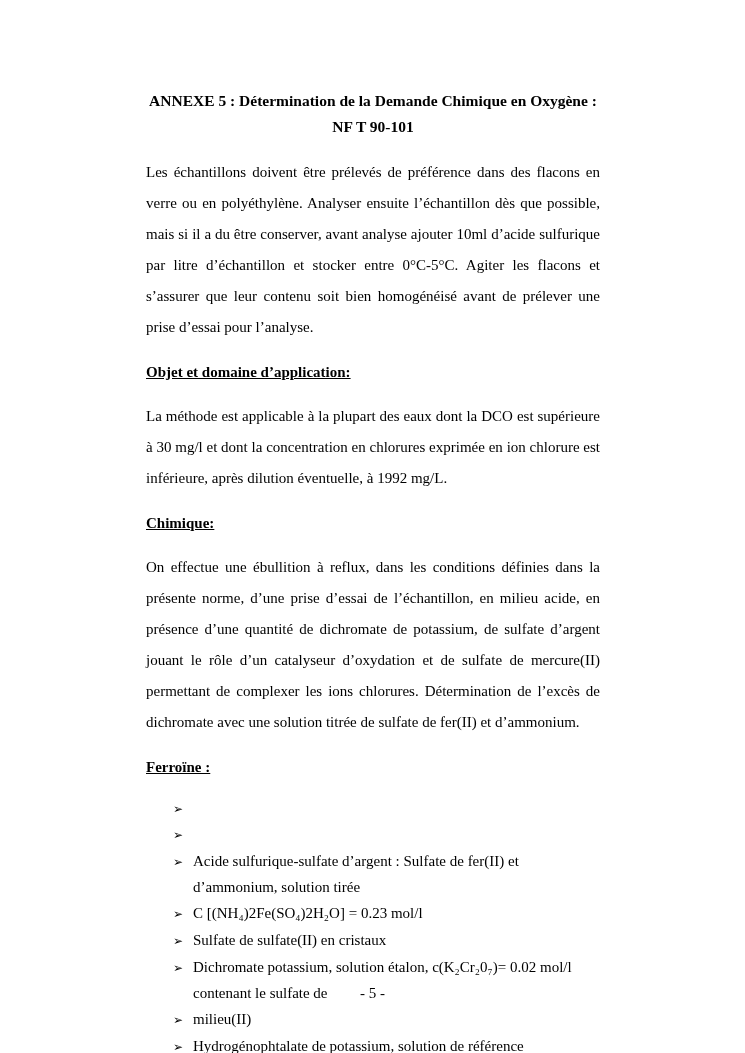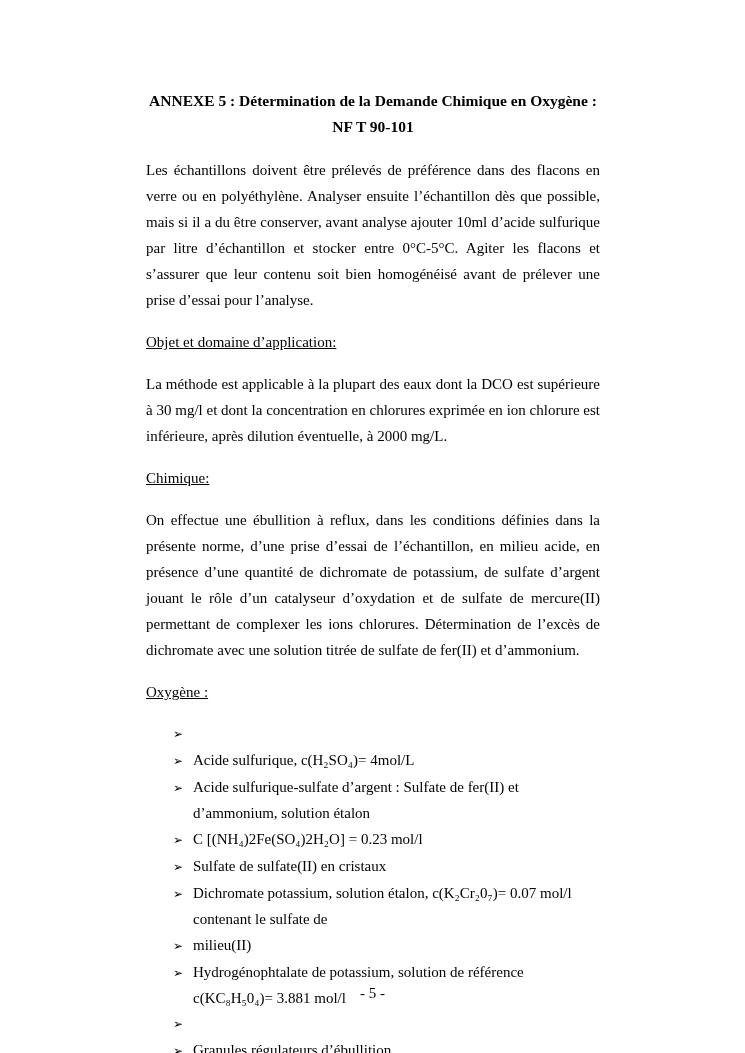--- a/index.html
+++ b/index.html
@@ -18,25 +18,25 @@
   }
   .doc-title {
     font-weight: bold;
     text-align: center;
     font-size: 15.5px;
     line-height: 26px;
     margin: 0 0 17px 0;
   }
   p.body-par {
     text-align: justify;
-    line-height: 26px;
+    line-height: 31px;
     margin: 0 0 16px 0;
   }
   .section-heading {
-    font-weight: normal;
+    font-weight: bold;
     text-decoration: underline;
     line-height: 26px;
     margin: 0 0 16px 0;
   }
   ul.reactifs-list {
     list-style: none;
     margin: 0;
     padding: 0 0 0 27px;
   }
   ul.reactifs-list li {
@@ -63,52 +63,51 @@
 <body>
 
 <div class="page">
 
   <div class="doc-title">ANNEXE 5 : Détermination de la Demande Chimique en Oxygène : NF T 90-101</div>
 
   <p class="body-par">Les échantillons doivent être prélevés de préférence dans des flacons en verre ou en polyéthylène. Analyser ensuite l’échantillon dès que possible, mais si il a du être conserver, avant analyse ajouter 10ml d’acide sulfurique par litre d’échantillon et stocker entre 0°C-5°C. Agiter les flacons et s’assurer que leur contenu soit bien homogénéisé avant de prélever une prise d’essai pour l’analyse.</p>
 
   <div class="section-heading">Objet et domaine d’application:</div>
 
-  <p class="body-par">La méthode est applicable à la plupart des eaux dont la DCO est supérieure à 30 mg/l et dont la concentration en chlorures exprimée en ion chlorure est inférieure, après dilution éventuelle, à 2000 mg/L.</p>
+  <p class="body-par">La méthode est applicable à la plupart des eaux dont la DCO est supérieure à 30 mg/l et dont la concentration en chlorures exprimée en ion chlorure est inférieure, après dilution éventuelle, à 1992 mg/L.</p>
 
   <div class="section-heading">Chimique:</div>
 
   <p class="body-par">On effectue une ébullition à reflux, dans les conditions définies dans la présente norme, d’une prise d’essai de l’échantillon, en milieu acide, en présence d’une quantité de dichromate de potassium, de sulfate d’argent jouant le rôle d’un catalyseur d’oxydation et de sulfate de mercure(II) permettant de complexer les ions chlorures. Détermination de l’excès de dichromate avec une solution titrée de sulfate de fer(II) et d’ammonium.</p>
 
 
-  <div class="section-heading">Oxygène :</div>
+  <div class="section-heading">Ferroïne :</div>
 
   <ul class="reactifs-list">
     <li>
       <span class="bullet">➢</span>
     </li>
     <li>
       <span class="bullet">➢</span>
-      <span>Acide sulfurique, c(H₂SO₄)= 4mol/L</span>
     </li>
     <li>
       <span class="bullet">➢</span>
-      <span>Acide sulfurique-sulfate d’argent : Sulfate de fer(II) et d’ammonium, solution étalon</span>
+      <span>Acide sulfurique-sulfate d’argent : Sulfate de fer(II) et d’ammonium, solution tirée</span>
     </li>
     <li>
       <span class="bullet">➢</span>
       <span>C [(NH₄)2Fe(SO₄)2H₂O] = 0.23 mol/l</span>
     </li>
     <li>
       <span class="bullet">➢</span>
       <span>Sulfate de sulfate(II) en cristaux</span>
     </li>
     <li>
       <span class="bullet">➢</span>
-      <span>Dichromate potassium, solution étalon, c(K₂Cr₂0₇)= 0.07 mol/l contenant le sulfate de</span>
+      <span>Dichromate potassium, solution étalon, c(K₂Cr₂0₇)= 0.02 mol/l contenant le sulfate de</span>
     </li>
     <li>
       <span class="bullet">➢</span>
       <span>milieu(II)</span>
     </li>
     <li>
       <span class="bullet">➢</span>
       <span>Hydrogénophtalate de potassium, solution de référence c(KC₈H₅0₄)= 3.881 mol/l</span>
     </li>
     <li>

